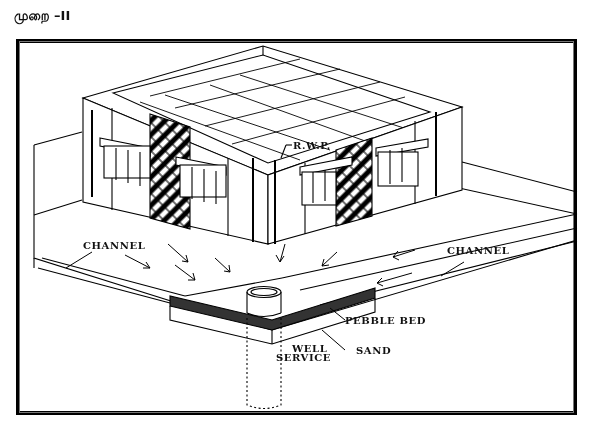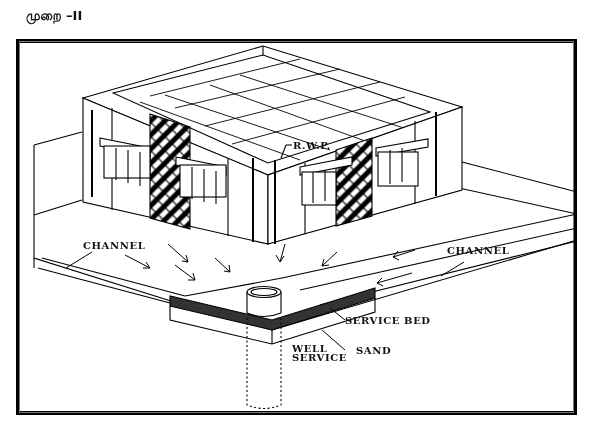--- a/index.html
+++ b/index.html
@@ -1,17 +1,17 @@
 <!DOCTYPE html>
 <html><head>
   <meta charset="utf-8">
   <style>
     html, body { margin: 0; padding: 0; background: #ffffff; }
     body { width: 600px; height: 433px; position: relative; overflow: hidden; font-family: "DejaVu Serif", serif; }
-    .heading { position: absolute; left: 14px; top: 8px; font-size: 13px; font-weight: bold; color: #111; font-family: "DejaVu Sans", sans-serif; margin-left: 12px; }
+    .heading { position: absolute; left: 14px; top: 8px; font-size: 13px; font-weight: bold; color: #111; font-family: "DejaVu Sans", sans-serif; }
     .frame { position: absolute; left: 16px; top: 39px; width: 561px; height: 376px; border: 4px solid #000; box-sizing: border-box; background: #fff; }
     .frame-inner { position: absolute; left: 19px; top: 41px; width: 555px; height: 372px; border: 1px solid #777; box-sizing: border-box; }
     svg { position: absolute; left: 0; top: 0; }
     .lbl { position: absolute; font-size: 10px; font-weight: bold; letter-spacing: 0.6px; color: #111; font-family: "DejaVu Serif", serif; white-space: pre; line-height: 9px; }
   </style>
 </head>
 <body>
 
 <div class="heading">முறை –II</div>
 
@@ -129,16 +129,16 @@
     <line x1="92" y1="252" x2="66" y2="268"></line>
     <line x1="464" y1="262" x2="441" y2="276"></line>
     <line x1="345" y1="320" x2="330" y2="308"></line>
     <line x1="345" y1="350" x2="322" y2="330"></line>
   </g>
 </svg>
 
 <div class="lbl" style="left:293px; top:141px;">R.W.P.</div>
 <div class="lbl" style="left:83px; top:241px;">CHANNEL</div>
 <div class="lbl" style="left:447px; top:246px;">CHANNEL</div>
-<div class="lbl" style="left:345px; top:316px;">SERVICE BED</div>
+<div class="lbl" style="left:345px; top:316px;">PEBBLE BED</div>
 <div class="lbl" style="left:356px; top:346px;">SAND</div>
-<div class="lbl" style="left:292px; top:353px;">SERVICE</div>
+<div class="lbl" style="left:276px; top:353px;">SERVICE</div>
 <div class="lbl" style="left:292px; top:344px;">WELL</div>
 
 </body></html>

